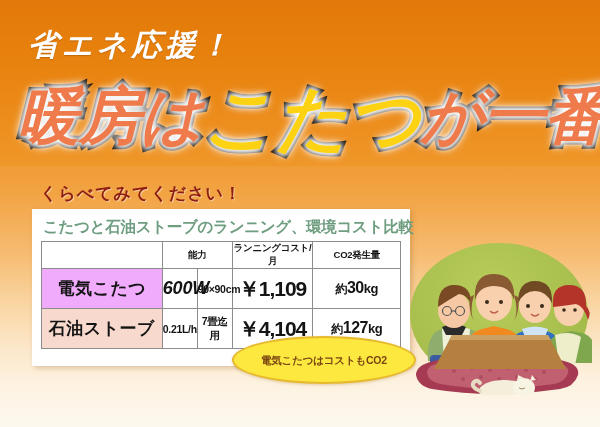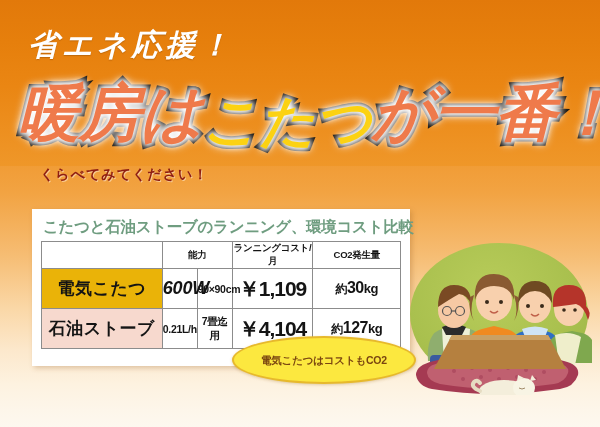--- a/index.html
+++ b/index.html
@@ -81,29 +81,29 @@
   .main-headline span {
     display: inline-block;
     -webkit-text-stroke: 7px #14100c;
     paint-order: stroke fill;
     text-shadow:
       0 0 6px #ffffff, 0 0 6px #ffffff,
       0 0 10px #ffffff, 0 0 12px #ffffff,
       3px 3px 0 rgba(0,0,0,.20);
   }
   .hl-orange { color: #ef7a4b; }
-  .hl-yellow { color: #fcd212; font-size: 56px; vertical-align: -6px; }
+  .hl-yellow { color: #fcd212; font-size: 72px; vertical-align: -6px; }
   .hl-bang   { color: #ef7a4b; }
 
   
   .compare-call {
     position: absolute;
     left: 40px;
-    top: 166px;
-    font-size: 14px;
+    top: 182px;
+    font-size: 17px;
     font-weight: bold;
     color: #8f1e12;
     letter-spacing: 1px;
     white-space: nowrap;
     text-shadow: 1px 1px 0 rgba(255,255,255,.45);
   }
 
   
   .panel {
     position: absolute;
@@ -155,21 +155,21 @@
   }
   .col-name { width: 108px; }
   .col-cap1 { width: 62px; }
   .col-cost { width: 72px; }
   .col-co2  { width: 78px; }
 
   .cell-name {
     font-size: 17px;
     letter-spacing: 0.5px;
   }
-  .row-kotatsu .cell-name { background: #eab308; }
+  .row-kotatsu .cell-name { background: #f0abfc; }
   .row-stove   .cell-name { background: #f7d9ce; margin-left: 44px; }
 
   .cell-cap {
     font-size: 18px;
     letter-spacing: -0.2px;
     font-style: italic;
   }
   .cell-cap-small {
     font-size: 10.5px;
     letter-spacing: -0.3px;

